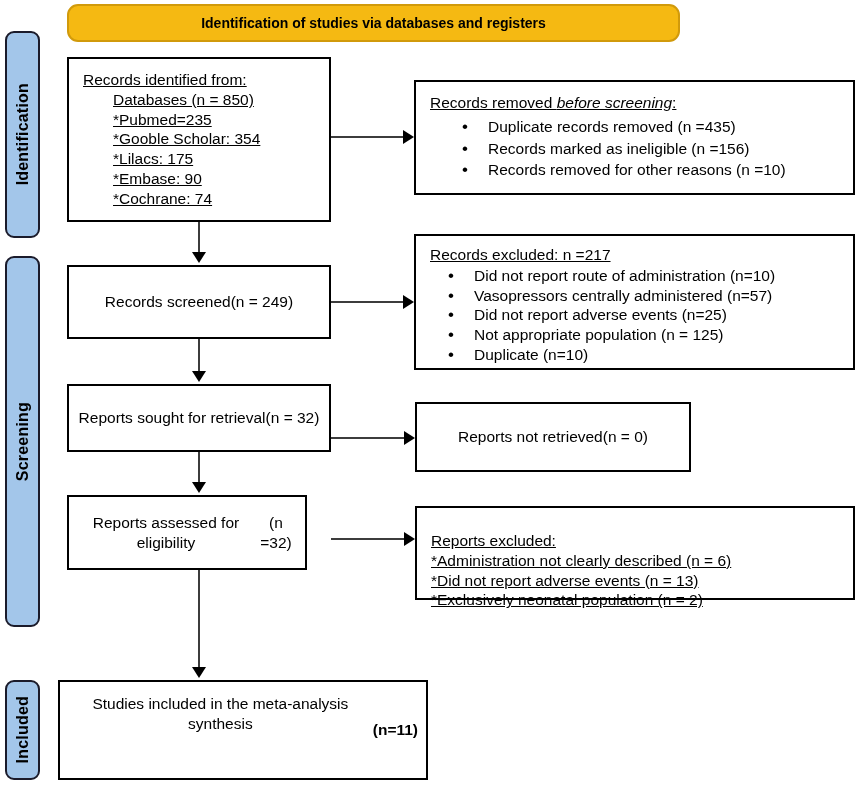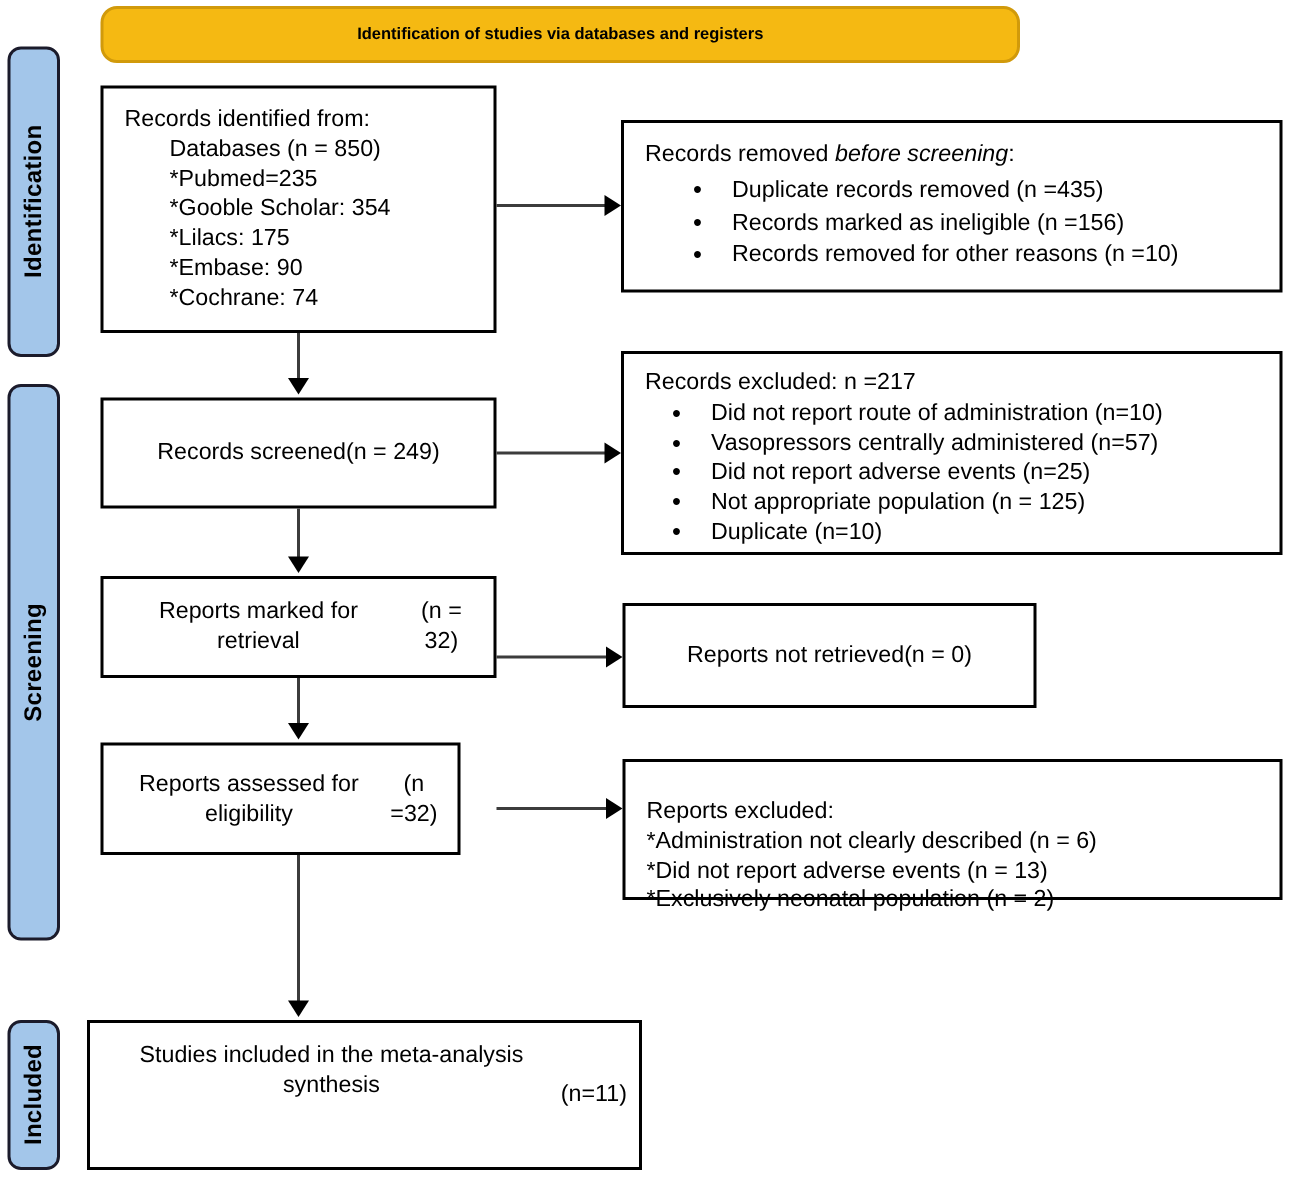--- a/index.html
+++ b/index.html
@@ -46,21 +46,21 @@
     background: #f5b912;
     border: 2px solid #d19a0b;
     border-radius: 11px;
     box-sizing: border-box;
     display: flex;
     align-items: center;
     justify-content: center;
   }
   .banner-label {
     font-weight: bold;
-    font-size: 11px;
+    font-size: 14px;
     color: #000000;
     text-align: center;
   }
 
   
   .flow-box {
     position: absolute;
     background: #ffffff;
     border: 2.5px solid #000000;
     box-sizing: border-box;
@@ -74,21 +74,21 @@
   .box-center {
     display: flex;
     flex-direction: row;
     align-items: center;
     justify-content: center;
     text-align: center;
     padding: 6px 8px;
   }
   .indent-1 { padding-left: 30px; }
   .ital { font-style: italic; margin-top: 12px; }
-  .bold { font-weight: normal; }
+  .bold { font-weight: bold; }
 
   
   ul.bullets {
     margin: 4px 0 0 0;
     padding: 0 0 0 58px;
     list-style: none;
   }
   ul.bullets.tight {
     margin: 1px 0 0 0;
     padding-left: 44px;
@@ -100,21 +100,21 @@
   ul.bullets li::before {
     content: "\2022";
     position: absolute;
     left: -26px;
     top: -1px;
     font-size: 17px;
     line-height: inherit;
   }
   ul.bullets.tight li { margin-bottom: 0px; }
 
-  .line-row { white-space: nowrap; }
+  .line-row { white-space: nowrap; text-decoration: underline; }
 
   
   .conn-v {
     position: absolute;
     width: 2px;
     background: #3c3c3c;
   }
   .conn-h {
     position: absolute;
     height: 2px;
@@ -187,21 +187,21 @@
     <ul class="bullets tight">
       <li>Did not report route of administration (n=10)</li>
       <li>Vasopressors centrally administered  (n=57)</li>
       <li>Did not report adverse events (n=25)</li>
       <li>Not appropriate population  (n = 125)</li>
       <li>Duplicate (n=10)</li>
     </ul>
   </div>
 
   <div class="flow-box box-center" style="left:67px; top:384px; width:264px; height:68px;">
-    <div>Reports marked for retrieval</div>
+    <div>Reports sought for retrieval</div>
     <div>(n = 32)</div>
   </div>
 
   <div class="flow-box box-center" style="left:415px; top:402px; width:276px; height:70px;">
     <div>Reports not retrieved</div>
     <div>(n = 0)</div>
   </div>
 
   <div class="flow-box box-center" style="left:67px; top:495px; width:240px; height:75px;">
     <div>Reports assessed for eligibility</div>

